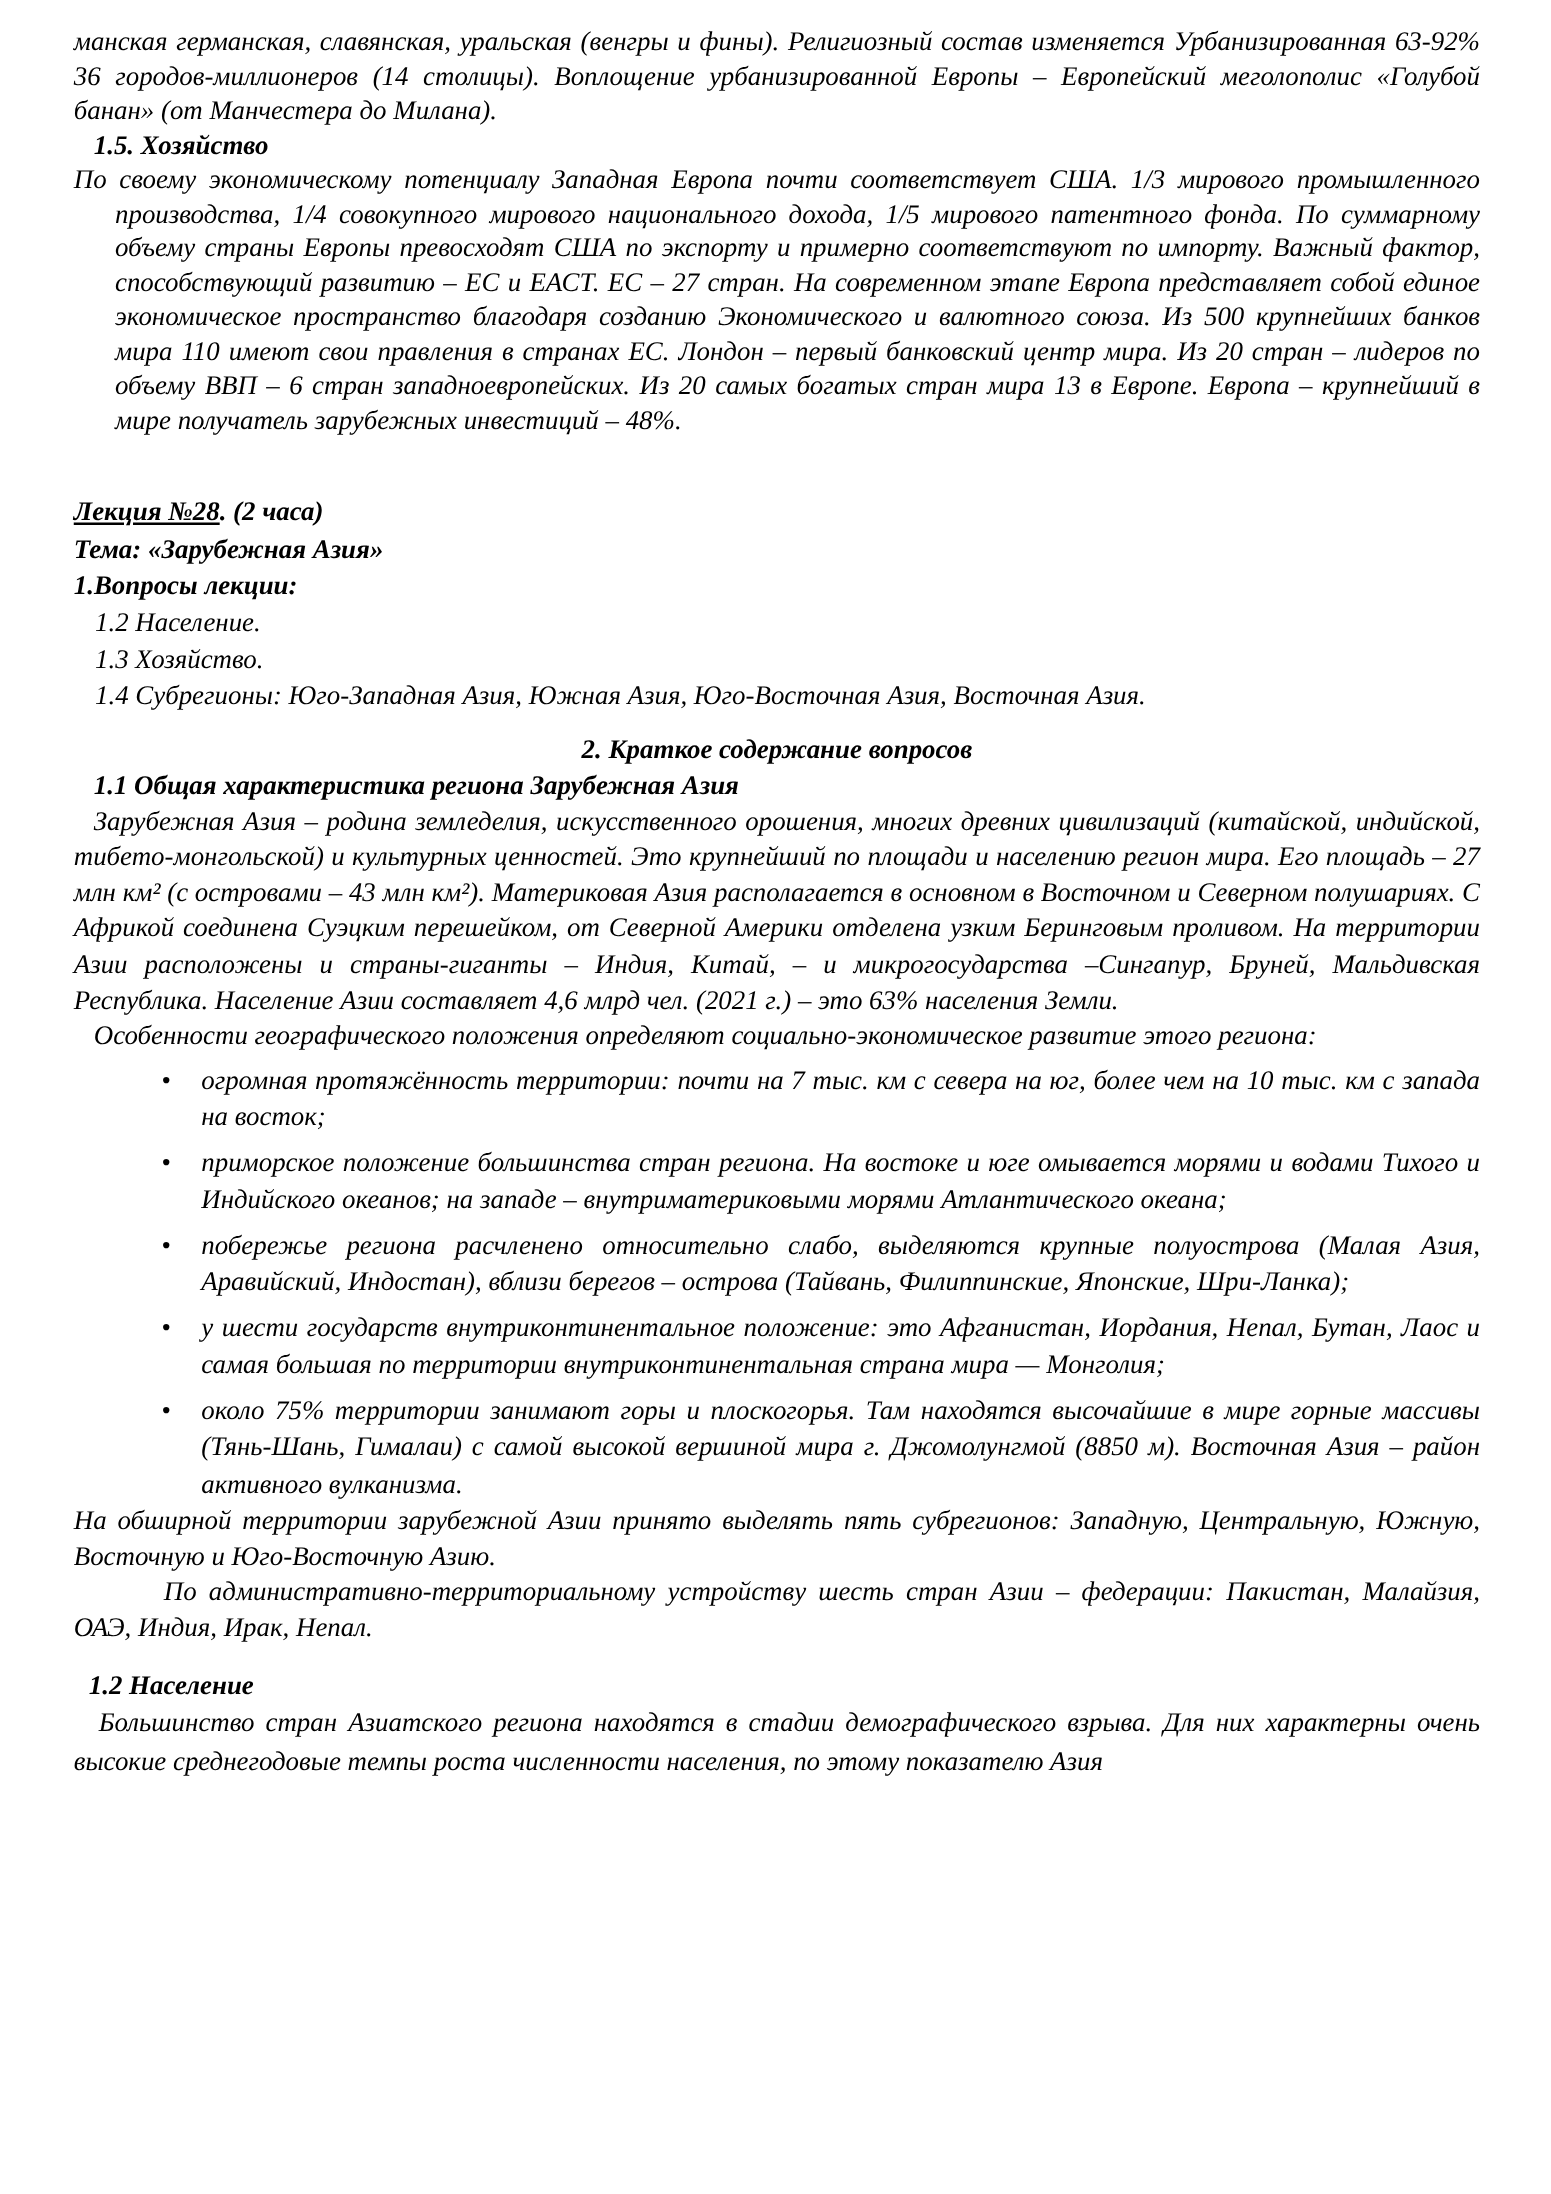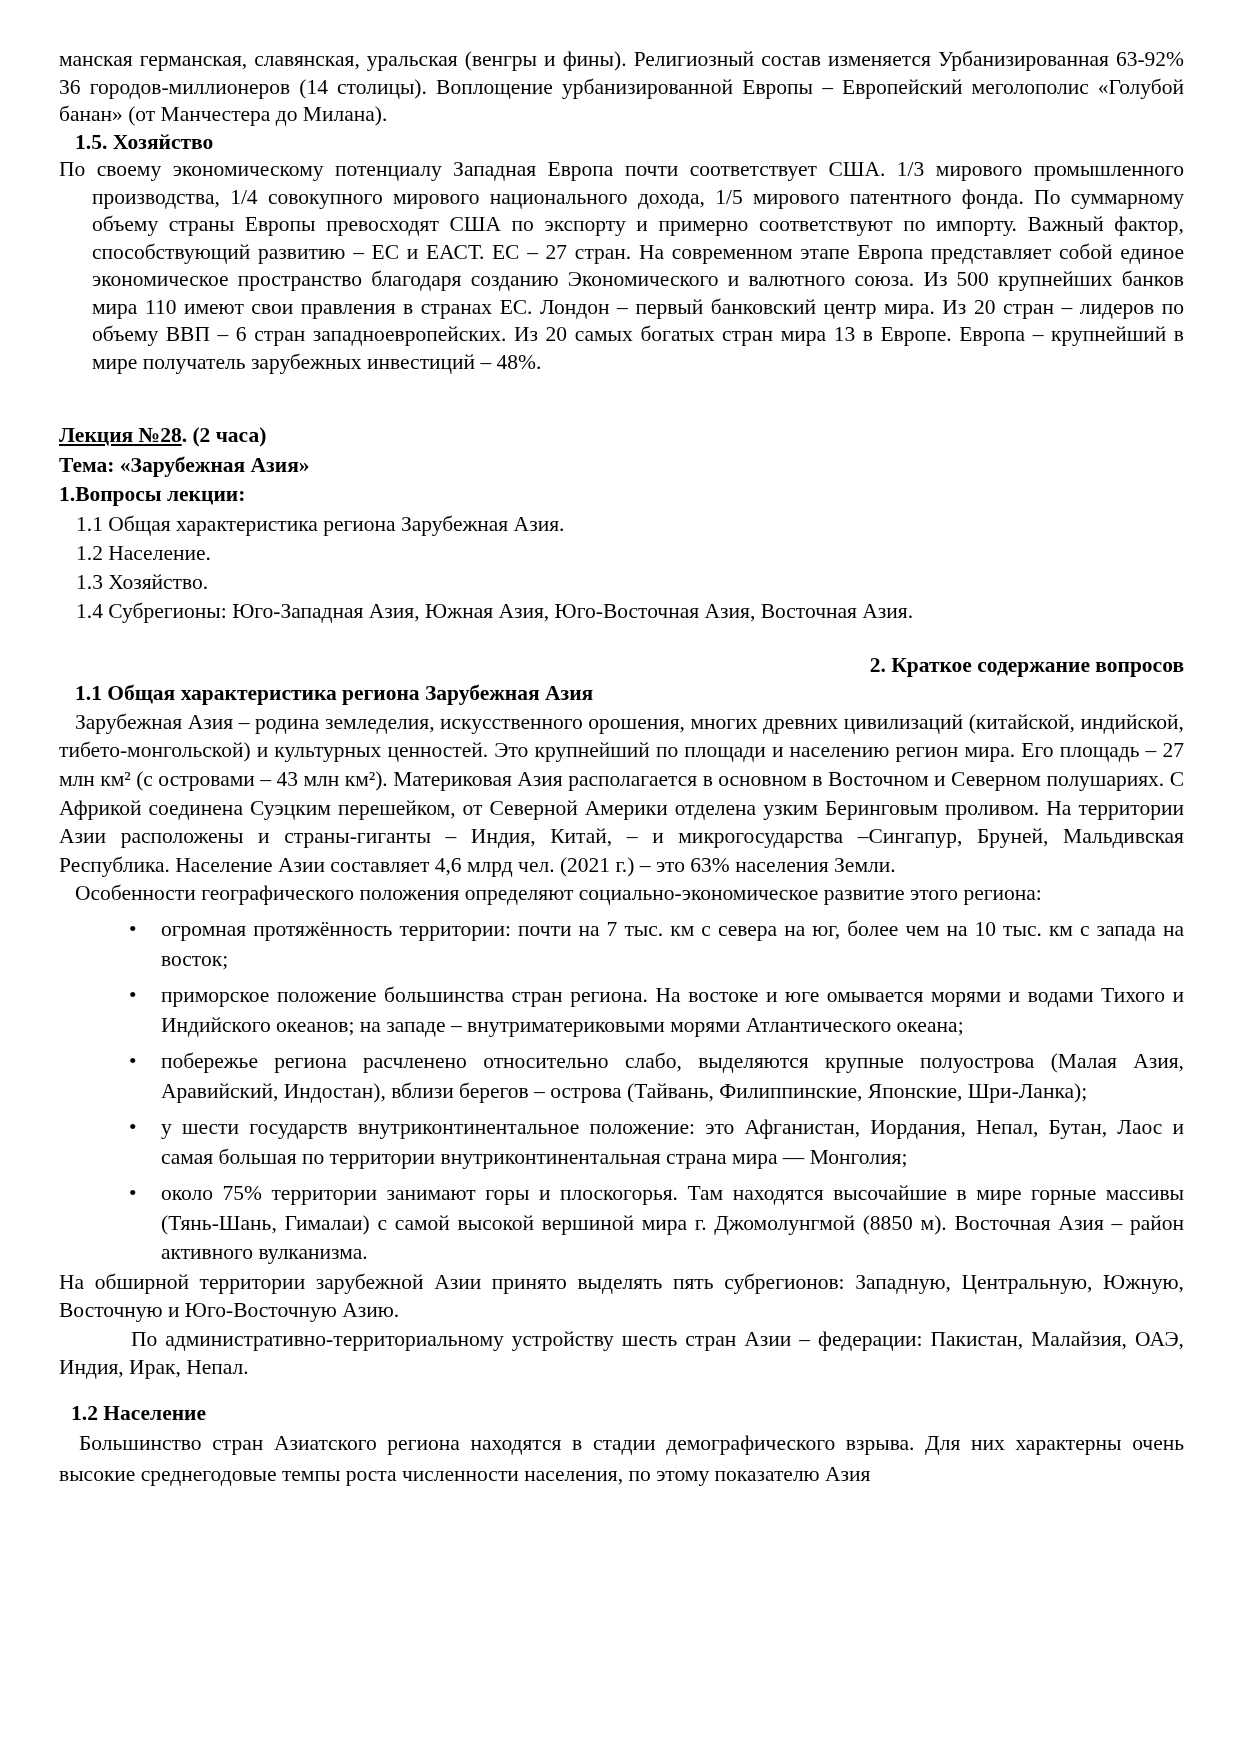--- a/index.html
+++ b/index.html
@@ -10,21 +10,22 @@
   body {
     width: 1241px;
     height: 1755px;
     overflow: hidden;
     color: #000000;
     font-family: "Liberation Serif", "DejaVu Serif", serif;
     font-size: 21.5px;
     line-height: 27.5px;
   }
   .page {
-    padding: 46px 57px 0 59px;
+    padding: 20px 57px 0 59px;
+    font-style: italic;
   }
   p { margin: 0; text-align: justify; }
 
   .intro-paragraph { text-align: justify; }
 
   .heading-15 {
     font-weight: bold;
     margin-left: 16px;
   }
   .hanging-paragraph {
@@ -44,22 +45,22 @@
     font-weight: bold;
     line-height: 29.5px;
   }
   .question-line {
     margin-left: 17px;
     line-height: 29.3px;
     text-align: left;
   }
 
   .content-heading {
-    margin-top: 24px;
-    text-align: right;
+    margin-top: 14px;
+    text-align: center;
     font-weight: bold;
     line-height: 28.6px;
   }
   .section-heading {
     font-weight: bold;
     margin-left: 16px;
     line-height: 28.6px;
   }
   .body-paragraph {
     line-height: 28.6px;
@@ -114,21 +115,20 @@
   <p class="hanging-paragraph">По своему экономическому потенциалу Западная Европа почти соответствует США. 1/3 мирового промышленного производства, 1/4 совокупного мирового национального дохода, 1/5 мирового патентного фонда. По суммарному объему страны Европы превосходят США по экспорту и примерно соответствуют по импорту. Важный фактор, способствующий развитию – ЕС и ЕАСТ. ЕС – 27 стран. На современном этапе Европа представляет собой единое экономическое пространство благодаря созданию Экономического и валютного союза. Из 500 крупнейших банков мира 110 имеют свои правления в странах ЕС. Лондон – первый банковский центр мира. Из 20 стран – лидеров по объему ВВП – 6 стран западноевропейских. Из 20 самых богатых стран мира 13 в Европе. Европа – крупнейший в мире получатель зарубежных инвестиций – 48%.</p>
 
   <div class="lecture-title">
     <span class="underlined">Лекция №28</span><span>. (2 часа)</span>
   </div>
 
   <div class="lecture-theme">Тема: «Зарубежная Азия»</div>
 
   <div class="questions-heading">1.Вопросы лекции:</div>
 
-  <div class="question-line">1.1 Общая характеристика региона Зарубежная Азия.</div>
   <div class="question-line">1.2 Население.</div>
   <div class="question-line">1.3 Хозяйство.</div>
   <div class="question-line">1.4 Субрегионы: Юго-Западная Азия, Южная Азия, Юго-Восточная Азия, Восточная Азия.</div>
 
   <div class="content-heading">2. Краткое содержание вопросов</div>
 
   <div class="section-heading">1.1 Общая характеристика региона Зарубежная Азия</div>
 
   <p class="body-paragraph">Зарубежная Азия – родина земледелия, искусственного орошения, многих древних цивилизаций (китайской, индийской, тибето-монгольской) и культурных ценностей. Это крупнейший по площади и населению регион мира. Его площадь – 27 млн км² (с островами – 43 млн км²). Материковая Азия располагается в основном в Восточном и Северном полушариях. С Африкой соединена Суэцким перешейком, от Северной Америки отделена узким Беринговым проливом. На территории Азии расположены и страны-гиганты – Индия, Китай, – и микрогосударства –Сингапур, Бруней, Мальдивская Республика. Население Азии составляет 4,6 млрд чел. (2021 г.) – это 63% населения Земли.</p>
 

